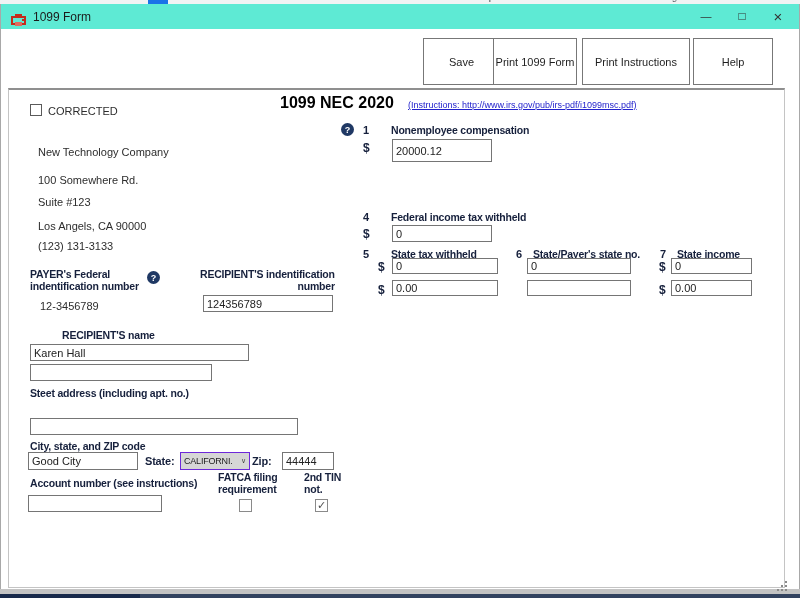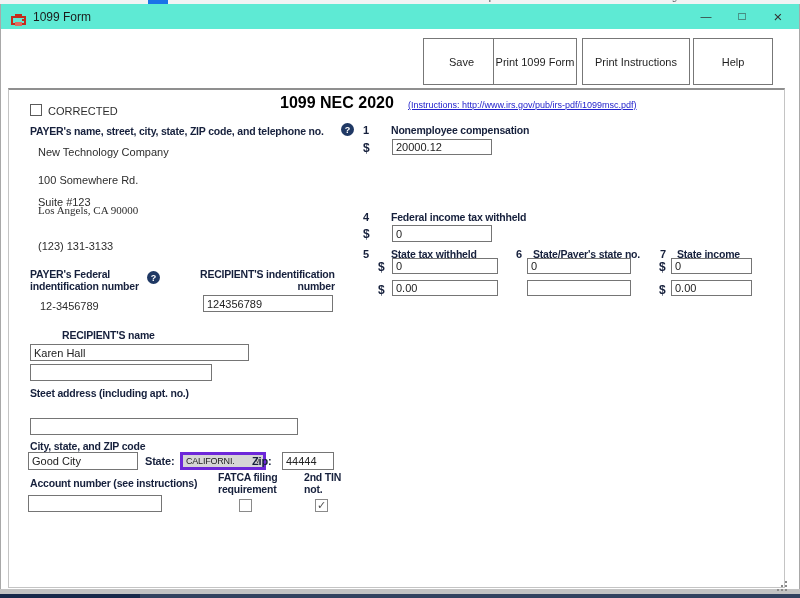--- a/index.html
+++ b/index.html
@@ -55,22 +55,22 @@
   .cb.light { border:1px solid #8a8a8a; }
 
   .help-ic { position:absolute; width:13px; height:13px; border-radius:50%;
     background:#1f3864; color:#fff; font-size:9px; font-weight:bold;
     display:flex; align-items:center; justify-content:center; cursor:pointer; }
 
   .form-title { position:absolute; left:280px; top:94px; font-size:16px; font-weight:bold; color:#000; }
   .link { position:absolute; left:408px; top:100px; font-size:9px; color:#2222cc;
     text-decoration:underline; cursor:pointer; white-space:nowrap; }
 
-  .dropdown { position:absolute; left:180px; top:452px; width:86px; height:18px;
-    background:#d6d6d6; border:3px solid #6d28d9; display:flex; align-items:center;
+  .dropdown { position:absolute; left:180px; top:452px; width:70px; height:18px;
+    background:#d6d6d6; border:1px solid #6d28d9; display:flex; align-items:center;
     justify-content:space-between; padding:4px 3px; cursor:pointer; }
   .dropdown .dd-text { font-size:9px; letter-spacing:-0.2px; color:#222; }
   .dropdown .dd-chev { font-size:7px; color:#444; }
 
   
   .statusbar { left:0; bottom:4px; width:800px; height:5px; background:#c3c3c3; }
   .taskbar { left:0; bottom:0; width:800px; height:4px; background:#32425f; }
   .taskbar-left { left:0; bottom:0; width:140px; height:4px; background:#18294a; }
   .grip { left:776px; top:580px; width:12px; height:11px; cursor:nwse-resize; }
   .grip i { position:absolute; width:2px; height:2px; background:#8a8a8a;
@@ -115,34 +115,33 @@
 
   <div class="abs panel"></div>
 
   <div class="cb" style="left:30px;top:104px;width:12px;height:12px;">
       <span></span>
     </div>
   <span class="val" style="left:48px;top:105px;">CORRECTED</span>
   <span class="form-title">1099 NEC 2020</span>
   <a class="link">(Instructions: http://www.irs.gov/pub/irs-pdf/i1099msc.pdf)</a>
 
-  <span class="lbl" style="left:30px;top:125px;">PAYER's name, street, city, state, ZIP code, and telephone no.</span>
   <span class="help-ic" style="left:341px;top:123px;">
       <span>?</span>
     </span>
   <span class="val" style="left:38px;top:146px;">New Technology Company</span>
   <span class="val" style="left:38px;top:174px;">100 Somewhere Rd.</span>
   <span class="val" style="left:38px;top:196px;">Suite #123</span>
-  <span class="val" style="left:38px;top:204px;font-family:Liberation Serif, serif;">Los Angels, CA 90000</span>
+  <span class="val" style="left:38px;top:220px;">Los Angels, CA 90000</span>
   <span class="val" style="left:38px;top:240px;">(123) 131-3133</span>
 
   <span class="num" style="left:363px;top:124px;">1</span>
   <span class="lbl" style="left:391px;top:124px;">Nonemployee compensation</span>
   <span class="dollar" style="left:363px;top:141px;">$</span>
-  <input class="tbox" style="left: 392px; top: 139px; width: 100px; height: 16px;" value="20000.12">
+  <input class="tbox" style="left: 392px; top: 139px; width: 100px; height: 23px;" value="20000.12">
 
   <span class="num" style="left:363px;top:211px;">4</span>
   <span class="lbl" style="left:391px;top:211px;">Federal income tax withheld</span>
   <span class="dollar" style="left:363px;top:227px;">$</span>
   <input class="tbox" style="left: 392px; top: 225px; width: 100px; height: 17px;" value="0">
 
   <span class="num" style="left:363px;top:248px;">5</span>
   <span class="lbl" style="left:391px;top:248px;">State tax withheld</span>
   <span class="num" style="left:516px;top:248px;">6</span>
   <span class="lbl" style="left:533px;top:248px;text-align:right;">State/Payer's state no.</span>

